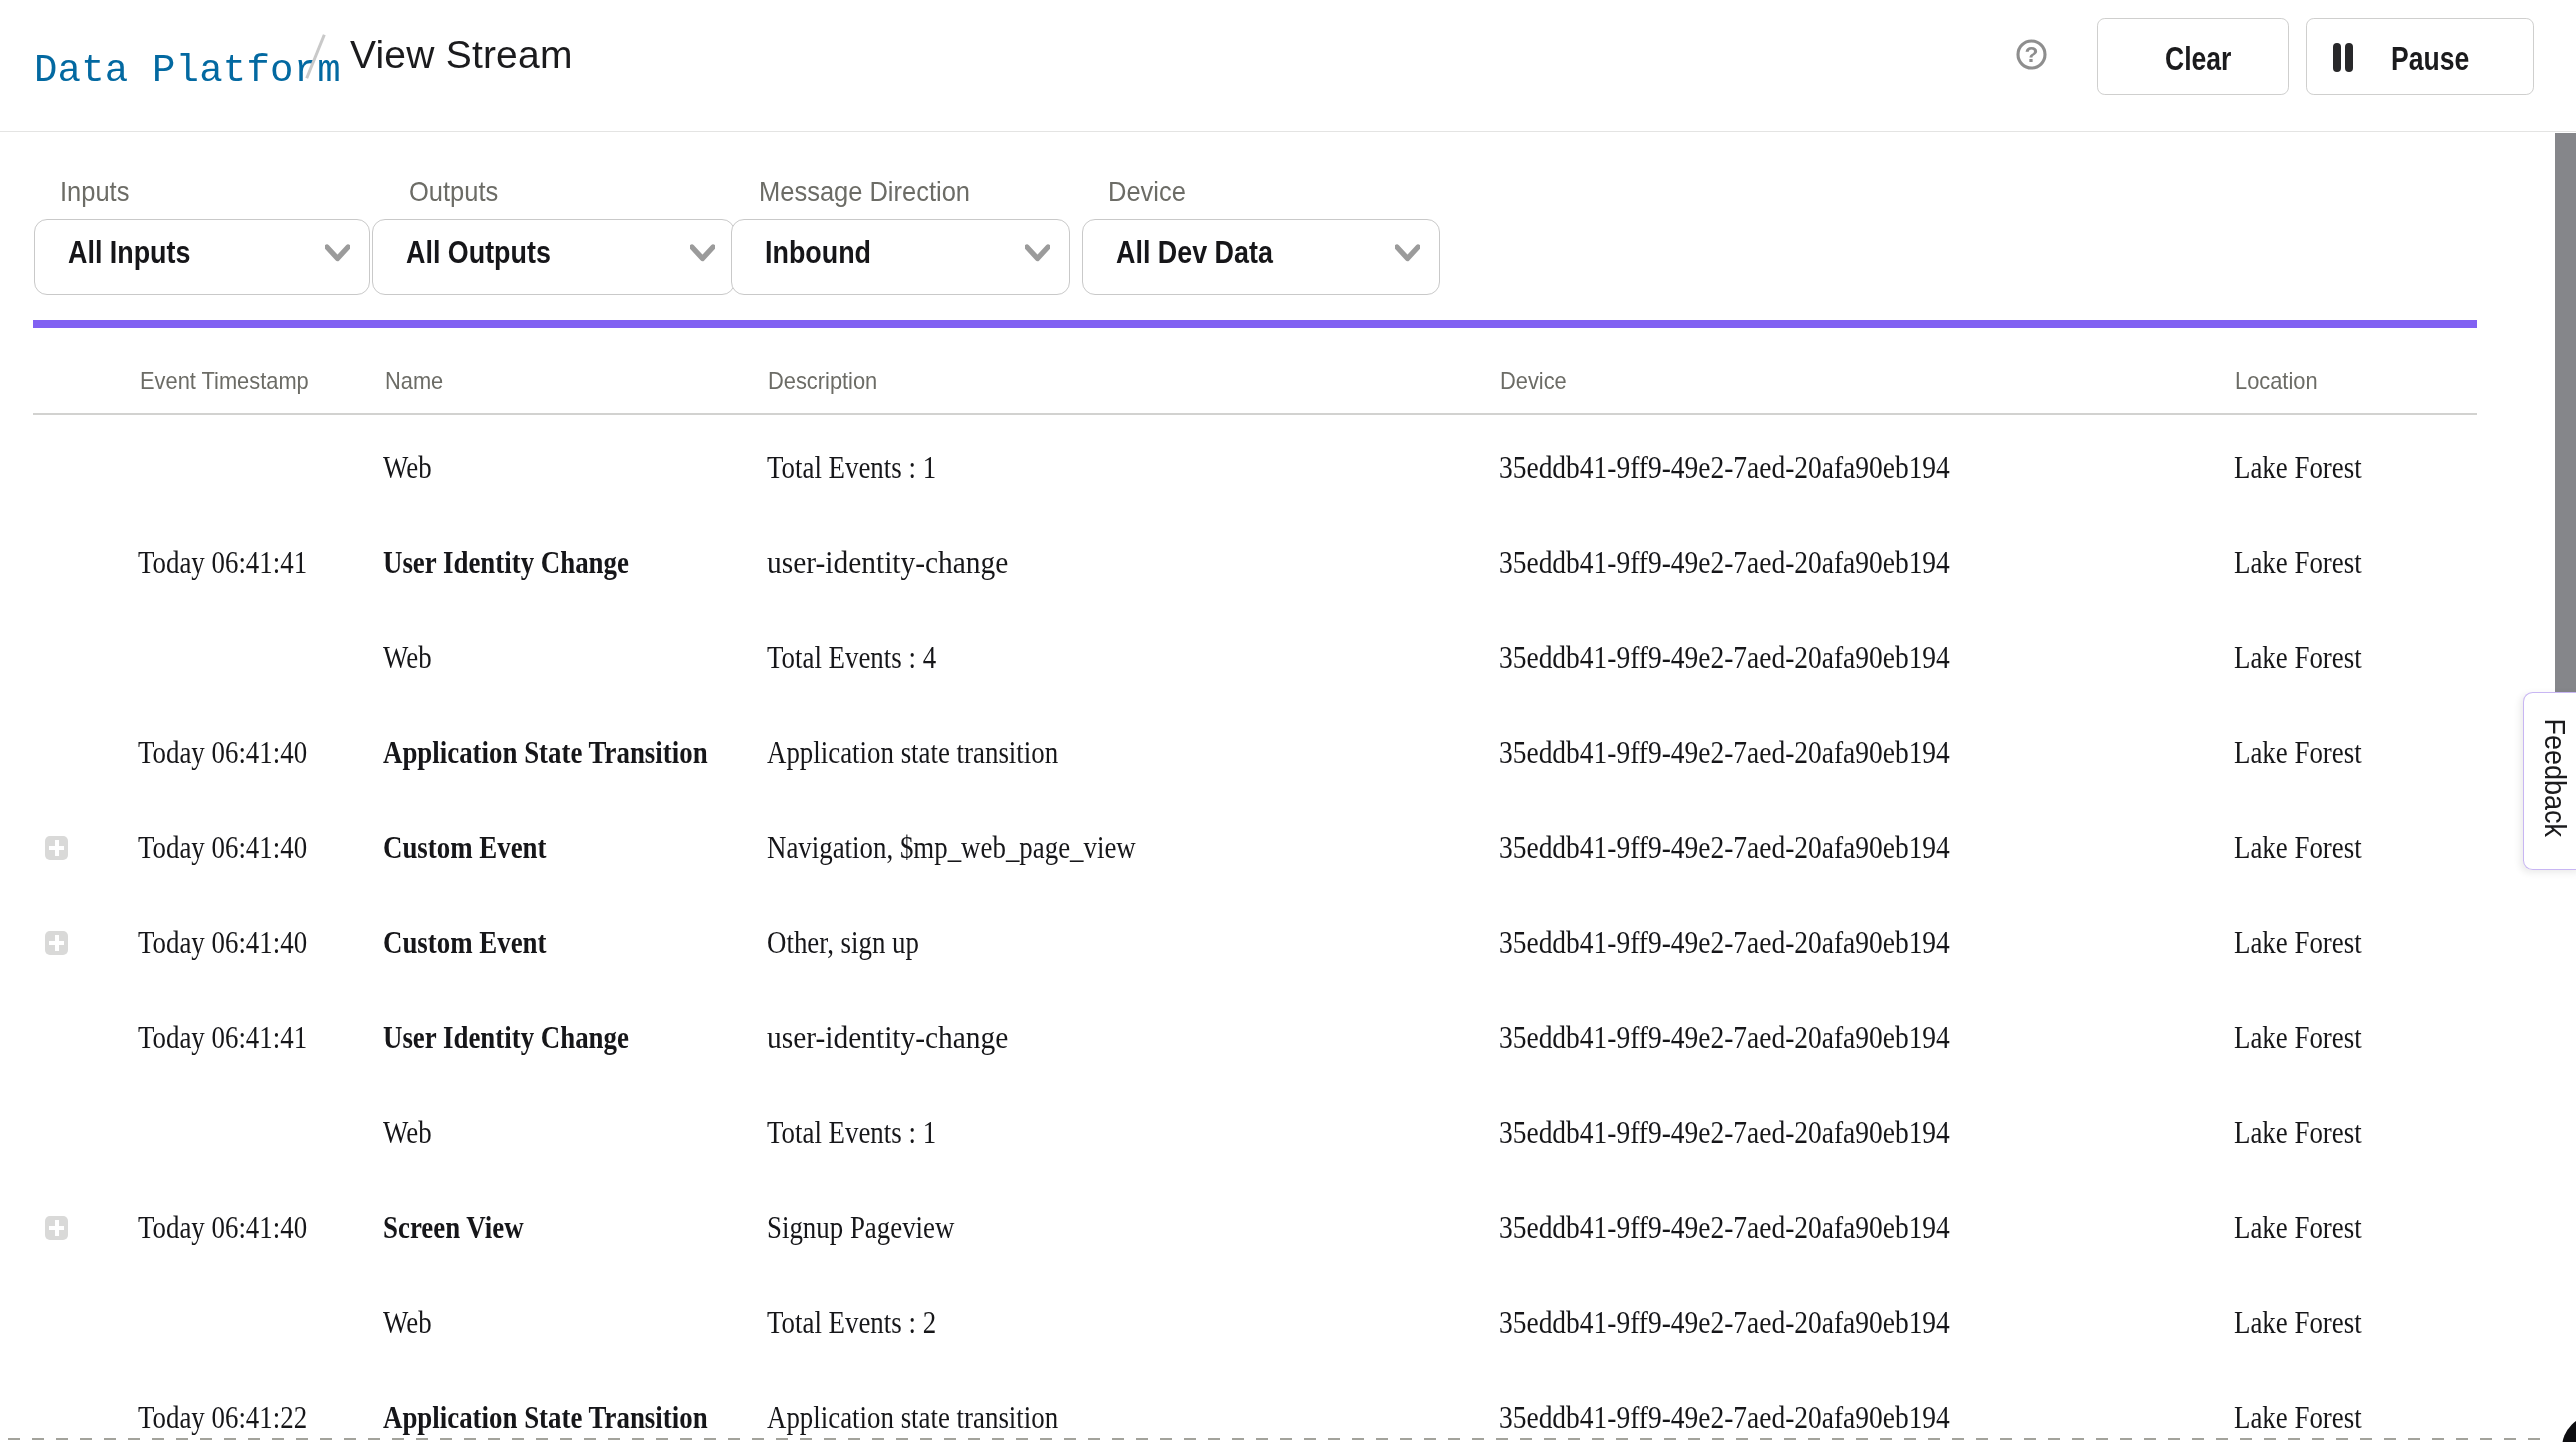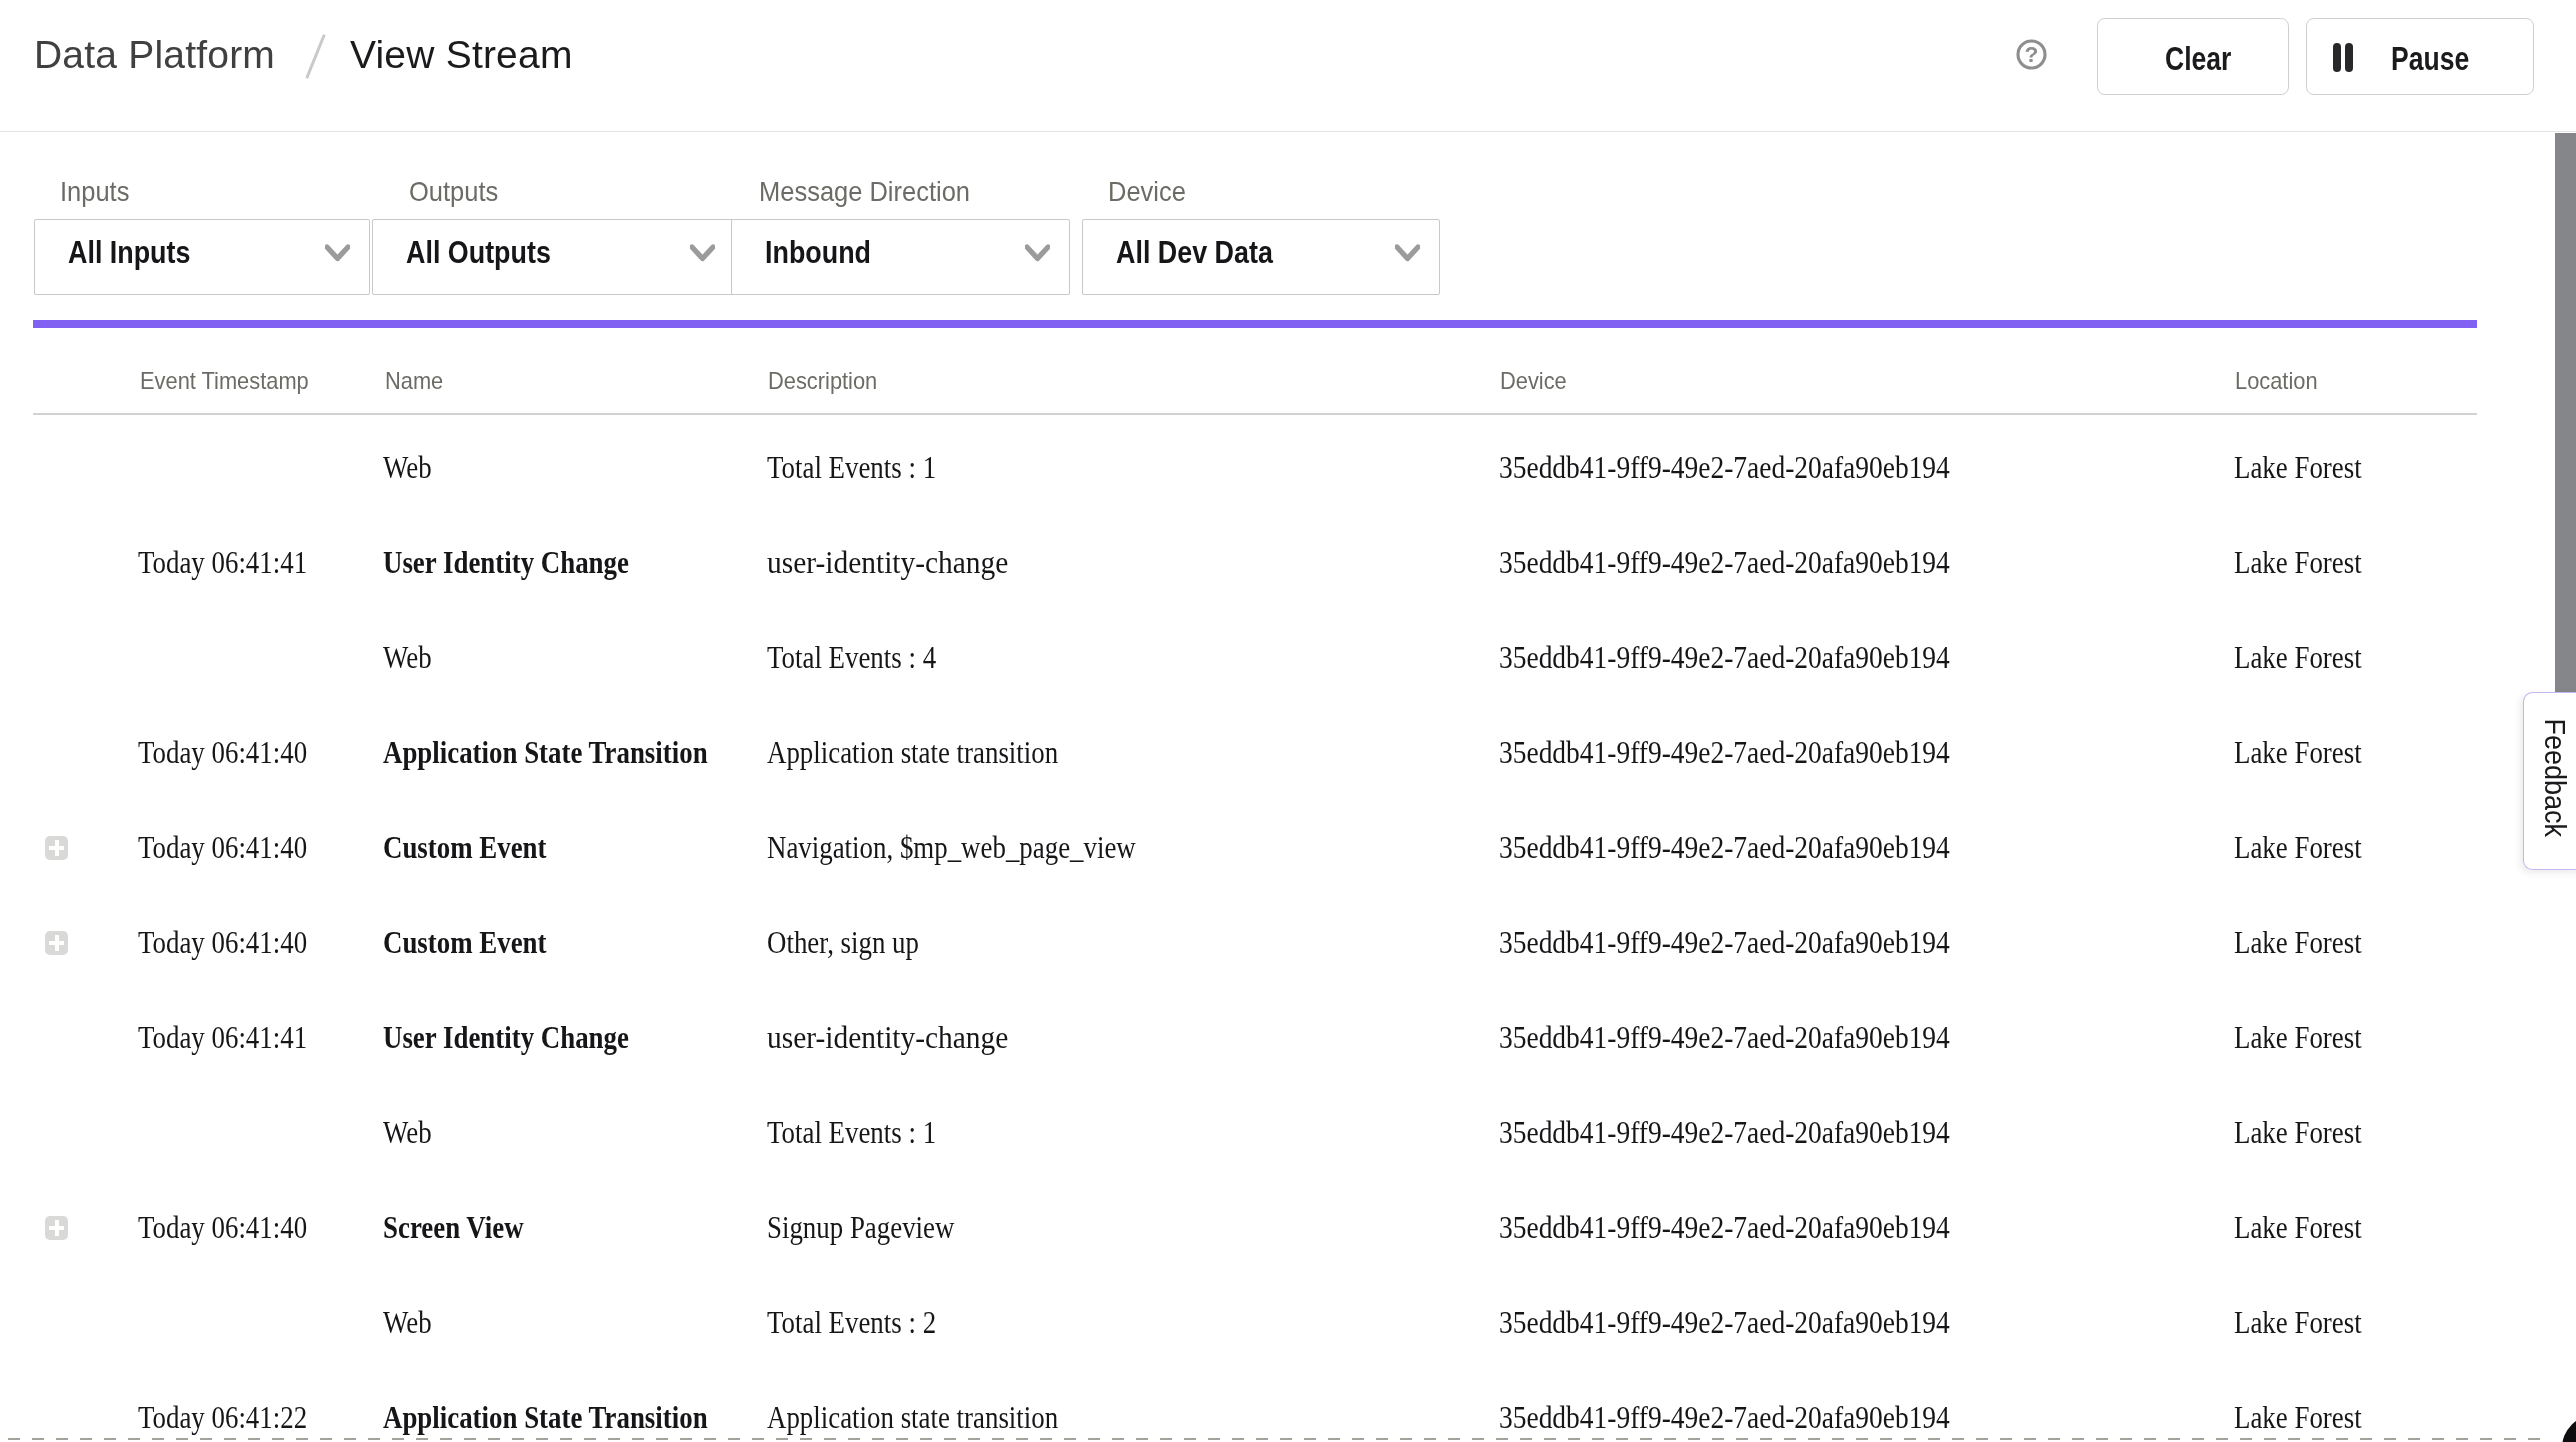--- a/index.html
+++ b/index.html
@@ -7,36 +7,36 @@
     font-family:"Liberation Sans", sans-serif; }
   .abs { position:absolute; }
   body { position:relative; }
   .sx { display:inline-block; transform:scaleX(0.84); transform-origin:left center; white-space:nowrap; }
   .sx9 { display:inline-block; transform:scaleX(0.91); transform-origin:left center; white-space:nowrap; }
   .sxu { display:inline-block; transform:scaleX(0.858); transform-origin:left center; white-space:nowrap; }
   .sxh { display:inline-block; transform:scaleX(0.92); transform-origin:left center; white-space:nowrap; }
 
   
   #topbar { left:0; top:0; width:2576px; height:132px; border-bottom:1.9px solid #e4e4e3; background:#fff; }
-  #title { left:34px; top:33px; font-size:39px; color:#404040; letter-spacing:0.2px; }
+  #title { left:34px; top:49px; font-size:39px; color:#0369a1; letter-spacing:0.2px;font-family:Liberation Mono, monospace; }
   #crumb2 { left:350px; top:33px; font-size:39px; color:#1b1b1d; letter-spacing:0.2px; }
   #slash { left:314px; top:33px; width:2.9px; height:47px; background:#c9c9c9; transform:rotate(22deg); }
 
   #helpicon { left:2015px; top:38px; }
 
   .btn { border:1.9px solid #cfcfce; border-radius:7.8px; background:#fff; }
   #btn-clear { left:2097px; top:17.5px; width:192px; height:77px; }
   #btn-clear .t { position:absolute; left:67px; top:0; line-height:78px; font-size:34px; font-weight:bold; color:#1b1b1d; }
   #btn-pause { left:2306px; top:17.5px; width:228px; height:77px;padding-left:8px; }
   .pbar { position:absolute; top:24px; width:7.8px; height:29px; border-radius:3.9px; background:#28282a; }
   #btn-pause .t { position:absolute; left:84px; top:0; line-height:78px; font-size:34px; font-weight:bold; color:#1b1b1d; }
 
   
   .flabel { top:176px; font-size:28px; color:#6c6c66;margin-left:26px; }
-  .fbox { top:219px; height:76px; border:1.9px solid #c9c9c9; border-radius:2px; background:#fff; }
+  .fbox { top:219px; height:76px; border:1.9px solid #c9c9c9; border-radius:13px; background:#fff; }
   .fbox .t { position:absolute; left:33px; top:0; line-height:64px; font-size:32px; font-weight:bold; color:#161619; }
   .chev { position:absolute; right:19.4px; top:24px; width:25px; height:19.4px; }
 
   
   #pbar { left:33px; top:320px; width:2444px; height:7.8px; background:#8161f2; }
 
   
   .th { top:361px; height:39px; line-height:39px; font-size:24px; color:#6c6c66; }
   #headline { left:33px; top:413px; width:2444px; height:1.9px; background:#d2d2d0; }
 

